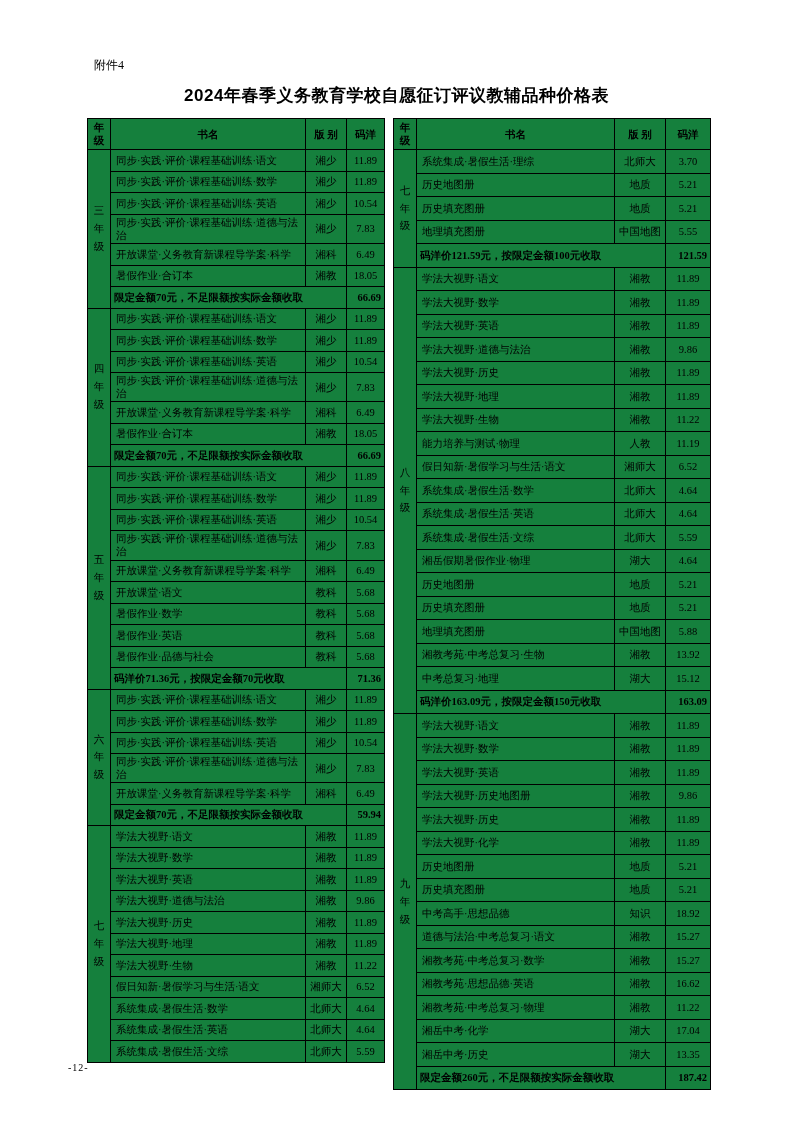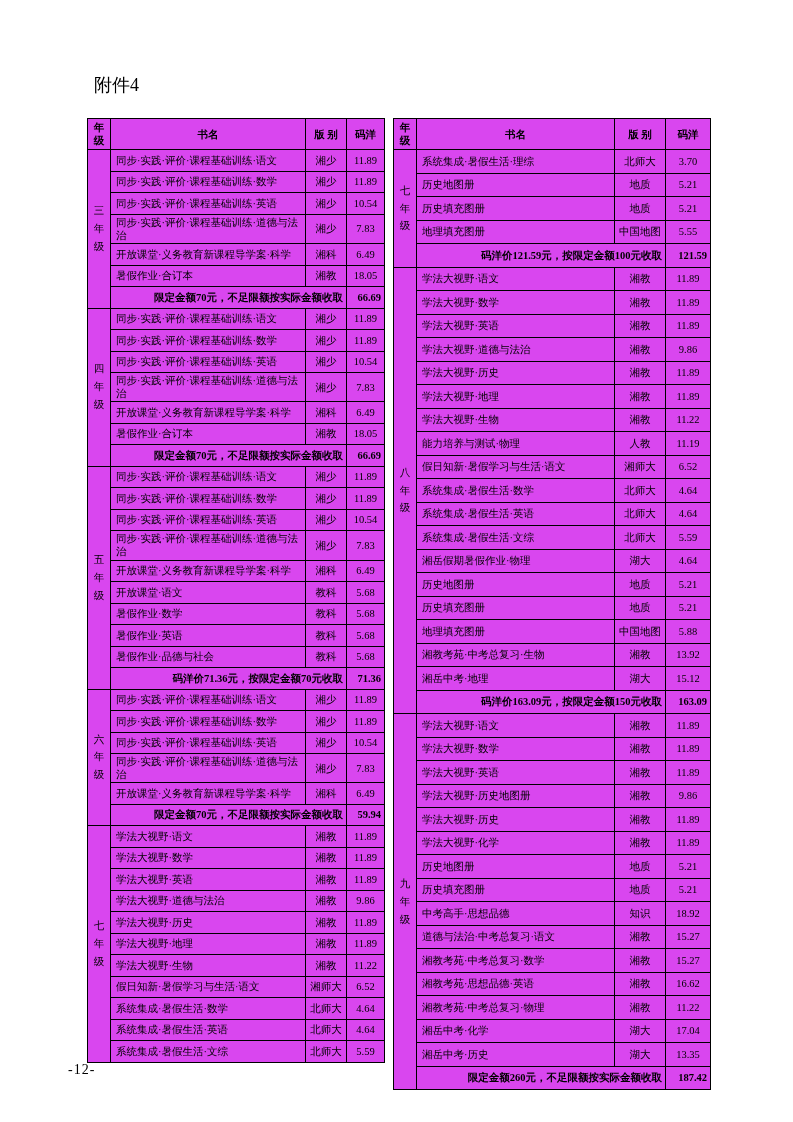--- a/index.html
+++ b/index.html
@@ -1,47 +1,48 @@
 <!DOCTYPE html>
 <html><head>
 <meta charset="utf-8">
 <style>
   html,body{margin:0;padding:0;background:#888;}
   .page{
     position:relative;width:793px;height:1122px;background:#fff;margin:0 auto;
     font-family:"Liberation Serif","DejaVu Serif",serif;color:#000;overflow:hidden;
   }
-  .attachment{position:absolute;left:94px;top:57px;font-size:18px;margin-top:16px;}
+  .attachment{position:absolute;left:94px;top:57px;font-size:12px;}
   .title{
     position:absolute;left:0;top:84px;width:100%;margin:0;text-align:center;
     font-family:"Liberation Sans","DejaVu Sans",sans-serif;
     font-size:17px;font-weight:bold;letter-spacing:0.5px;
   }
   .tables{position:absolute;left:87px;top:118px;display:flex;gap:8px;align-items:flex-start;}
-  table{border-collapse:collapse;table-layout:fixed;background:#d946ef;border:1.5px solid #000;}
+  table{border-collapse:collapse;table-layout:fixed;background:#15803d;border:1.5px solid #000;}
   th,td{border:1px solid #000;font-size:10.5px;line-height:1.25;padding:1px 3px;vertical-align:middle;overflow:hidden;}
   th{font-weight:bold;text-align:center;height:20px;padding:2px 1px;}
   #table-left td{height:18.5px;}
   #table-right td{height:20.5px;}
   td.grade{
     font-weight:normal;text-align:center;word-break:break-all;
     line-height:1.7;padding:0 2px;letter-spacing:0;
   }
   td.name{text-align:left;padding-left:5px;padding-right:2px;}
   td.pub{text-align:center;padding:1px 1px;}
   td.price{text-align:center;}
-  td.subl{font-weight:bold;text-align:right;}
+  td.subl{font-weight:bold;text-align:left;}
   td.subv{font-weight:bold;text-align:right;}
-  .pageno{position:absolute;left:68px;top:1062px;font-size:14px;letter-spacing:1px;}
+  .pageno{position:absolute;left:68px;top:1062px;font-size:10px;letter-spacing:1px;}
 </style>
 </head>
 <body>
 
 <div class="page">
   <div class="attachment">附件4</div>
+  <h1 class="title">2024年春季义务教育学校自愿征订评议教辅品种价格表</h1>
   <div class="tables">
     <table id="table-left">
         <colgroup>
           <col style="width: 23px;">
           <col style="width: 195px;">
           <col style="width: 41px;">
           <col style="width: 38px;">
         </colgroup>
         <thead>
           <tr>
@@ -381,21 +382,21 @@
             <td class="name">地理填充图册</td>
             <td class="pub">中国地图</td>
             <td class="price">5.88</td>
           </tr>
           <tr>
             <td class="name">湘教考苑·中考总复习·生物</td>
             <td class="pub">湘教</td>
             <td class="price">13.92</td>
           </tr>
           <tr>
-            <td class="name">湘岳中考·地理</td>
+            <td class="name">中考总复习·地理</td>
             <td class="pub">湖大</td>
             <td class="price">15.12</td>
           </tr>
           <tr>
             <td class="subl" colspan="2">码洋价163.09元，按限定金额150元收取</td>
             <td class="subv">163.09</td>
           </tr>
           <tr>
             <td class="grade" rowspan="16">九年级</td>
             <td class="name">学法大视野·语文</td>

